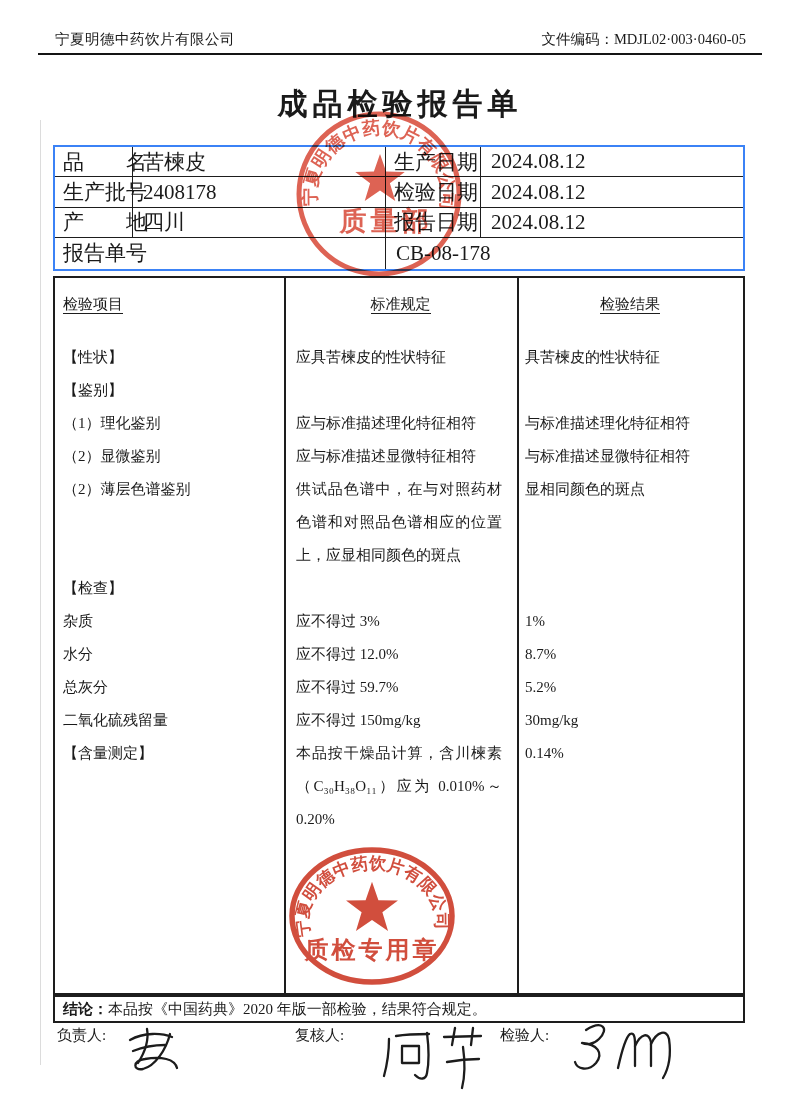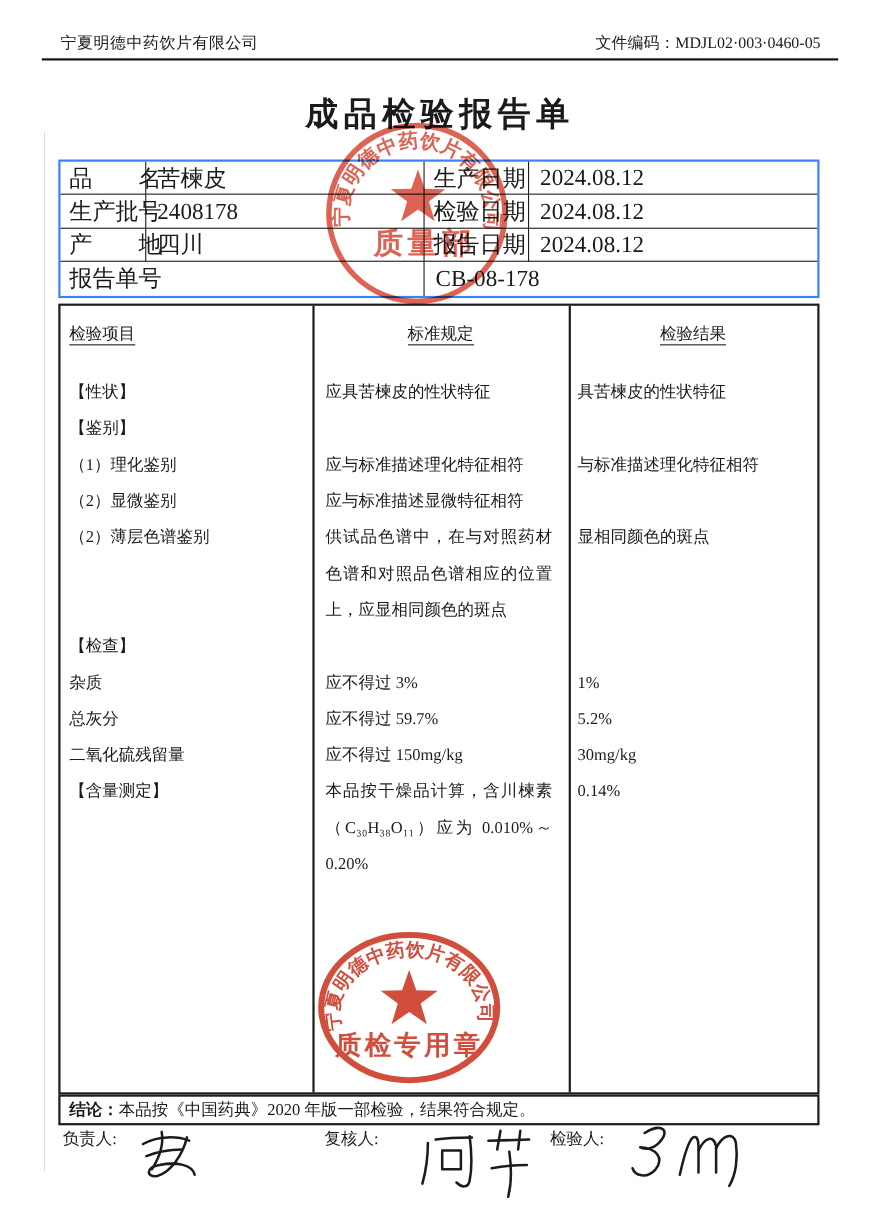--- a/index.html
+++ b/index.html
@@ -110,35 +110,41 @@
         <div class="res"></div>
       </div>
       <div class="rt-row">
         <div class="item">（1）理化鉴别</div>
         <div class="std">应与标准描述理化特征相符</div>
         <div class="res">与标准描述理化特征相符</div>
       </div>
       <div class="rt-row">
         <div class="item">（2）显微鉴别</div>
         <div class="std">应与标准描述显微特征相符</div>
+        <div class="res">与标准描述显微特征相符</div>
       </div>
       <div class="rt-row">
         <div class="item">（2）薄层色谱鉴别</div>
         <div class="std">供试品色谱中，在与对照药材色谱和对照品色谱相应的位置上，应显相同颜色的斑点</div>
         <div class="res">显相同颜色的斑点</div>
       </div>
       <div class="rt-row">
         <div class="item">【检查】</div>
         <div class="std"></div>
         <div class="res"></div>
       </div>
       <div class="rt-row">
         <div class="item">杂质</div>
         <div class="std">应不得过 3%</div>
         <div class="res">1%</div>
+      </div>
+      <div class="rt-row">
+        <div class="item">水分</div>
+        <div class="std">应不得过 12.0%</div>
+        <div class="res">8.7%</div>
       </div>
       <div class="rt-row">
         <div class="item">总灰分</div>
         <div class="std">应不得过 59.7%</div>
         <div class="res">5.2%</div>
       </div>
       <div class="rt-row">
         <div class="item">二氧化硫残留量</div>
         <div class="std">应不得过 150mg/kg</div>
         <div class="res">30mg/kg</div>

